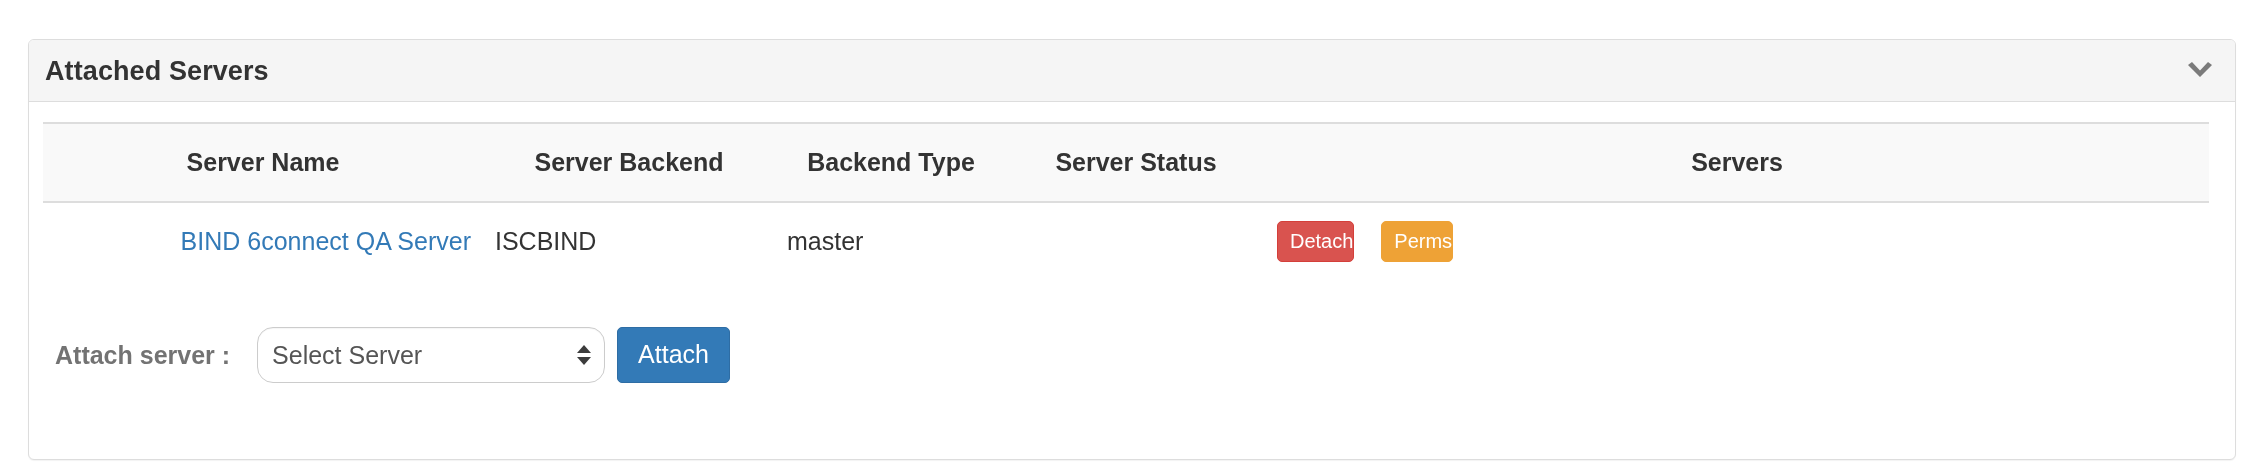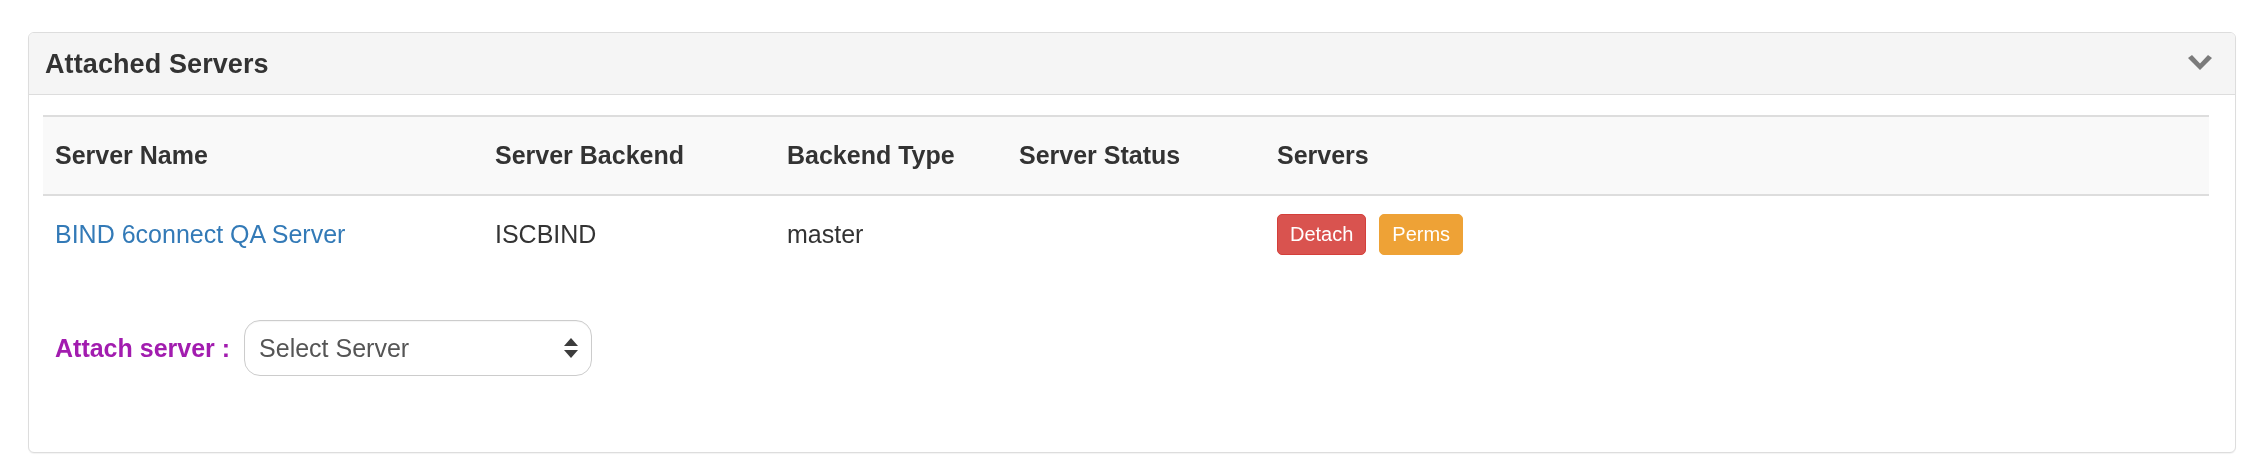--- a/index.html
+++ b/index.html
@@ -14,21 +14,21 @@
     font-family: "Liberation Sans", sans-serif;
     -webkit-font-smoothing: antialiased;
     color: #333333;
     overflow: hidden;
   }
 
   
   .panel {
     position: absolute;
     left: 28px;
-    top: 32px;
+    top: 39px;
     width: 2208px;
     height: 421px;
     background: #ffffff;
     border: 1px solid #dddddd;
     border-radius: 6px;
     box-sizing: border-box;
     box-shadow: 0 1px 1px rgba(0,0,0,0.05);
   }
 
   .panel-heading {
@@ -86,78 +86,78 @@
     width: 100%;
     border-collapse: collapse;
     table-layout: fixed;
   }
 
   table.servers thead tr {
     background: #f9f9f9;
   }
 
   table.servers thead th {
-    text-align: left;
+    text-align: center;
     font-size: 25px;
     font-weight: bold;
     color: #333333;
     padding: 24px 12px 24px 12px;
     border-top: 2px solid #dddddd;
     border-bottom: 2px solid #dddddd;
     white-space: nowrap;
     box-sizing: border-box;
   }
 
   table.servers tbody td {
     font-size: 25px;
     color: #333333;
     padding: 18px 12px 18px 12px;
     vertical-align: middle;
     border-bottom: 1px solid transparent;
     box-sizing: border-box;
   }
 
-  .col-name     { width: 440px; }
+  .col-name     { width: 440px; text-align: right; }
   .col-backend  { width: 292px; }
   .col-type     { width: 232px; }
   .col-status   { width: 258px; }
   .col-actions  { width: auto; }
 
   a.server-link {
     color: #337ab7;
     text-decoration: none;
     font-size: 25px;
   }
 
   .actions-cell {
     white-space: nowrap;
   }
 
   .btn {
     display: inline-block;
     font-family: "Liberation Sans", sans-serif;
     font-size: 20px;
     line-height: 1;
-    padding: 9px 12px 10px 12px;
+    padding: 9px 0 10px 12px;
     border: 1px solid transparent;
     border-radius: 5px;
     color: #ffffff;
     cursor: pointer;
     vertical-align: middle;
     text-decoration: none;
   }
 
   .btn-danger {
     background: #d9534f;
     border-color: #d43f3a;
   }
   .btn-warning {
     background: #eea236;
     border-color: #eea236;
-    margin-left: 6px;
+    margin-left: 20px;
   }
   .btn-primary {
     background: #337ab7;
     border-color: #2e6da4;
     font-size: 25px;
     padding: 14px 20px 15px 20px;
     border-radius: 5px;
   }
 
   
@@ -165,23 +165,23 @@
     position: absolute;
     left: 14px;
     top: 225px;
     display: flex;
     align-items: center;
   }
 
   .attach-label {
     font-size: 25px;
     font-weight: bold;
-    color: #a21caf;
-    white-space: nowrap;
-    margin-right: 14px;
+    color: #737373;
+    white-space: nowrap;
+    margin-right: 27px;
     padding-left: 12px;
   }
 
   .select-wrap {
     position: relative;
     width: 348px;
     height: 56px;
     margin-right: 12px;
   }
 
@@ -275,16 +275,17 @@
       <span class="attach-label">Attach server :</span>
       <span class="select-wrap">
         <select class="server-select">
           <option>Select Server</option>
         </select>
         <span class="select-arrows">
           <span class="tri-up"></span>
           <span class="tri-down"></span>
         </span>
       </span>
+      <span class="btn btn-primary">Attach</span>
     </div>
 
   </div>
 </div>
 
 </body></html>

